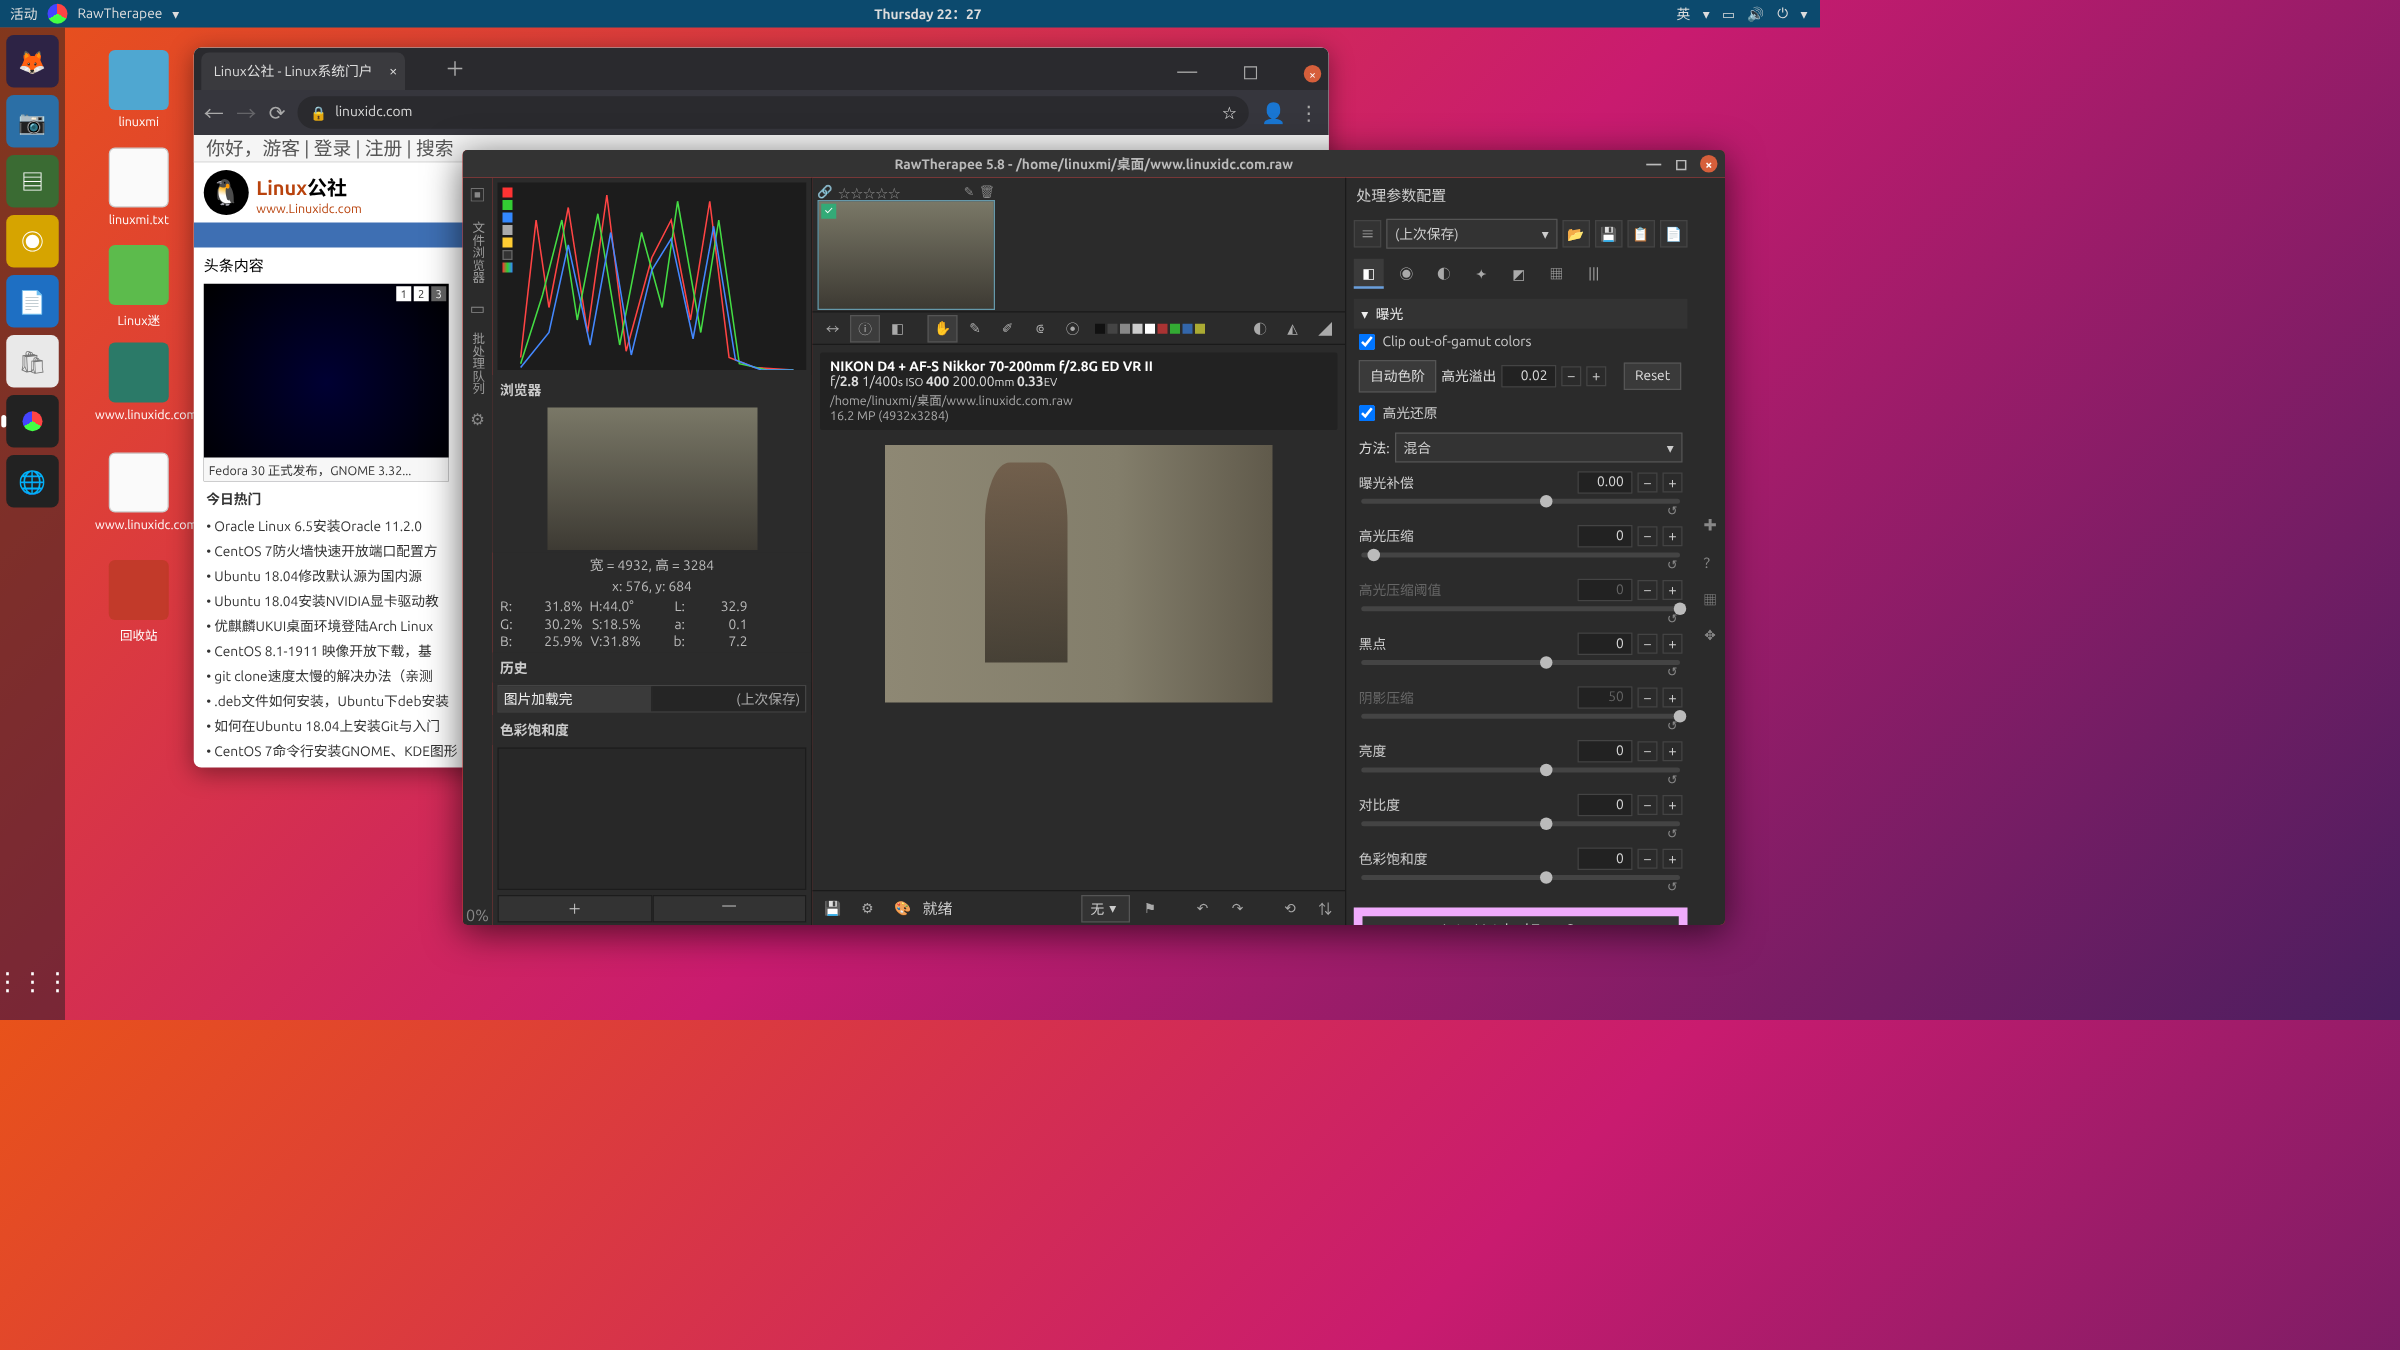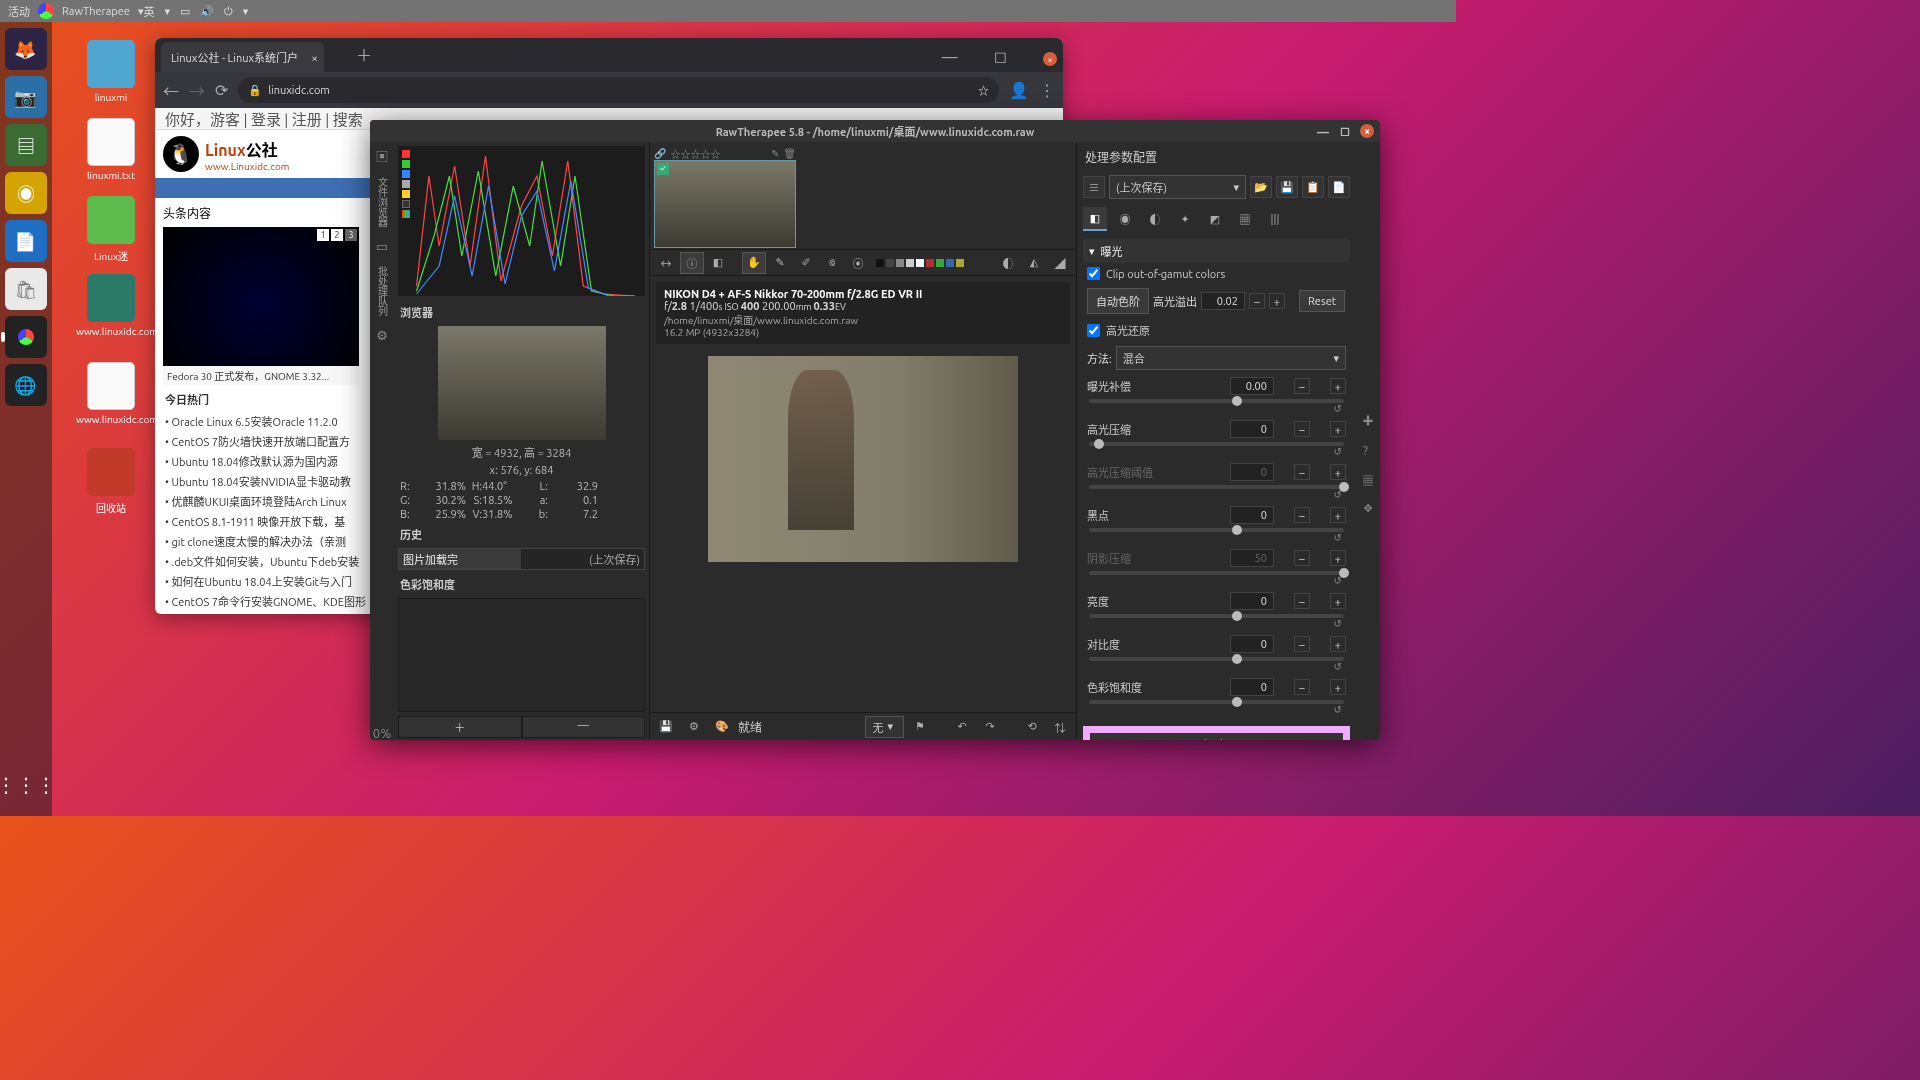--- a/index.html
+++ b/index.html
@@ -1,19 +1,19 @@
 <!DOCTYPE html>
 <html><head>
 <meta charset="utf-8">
 <style>
 * { margin: 0; padding: 0; box-sizing: border-box; font-family: "Ubuntu", "Noto Sans CJK SC", sans-serif; }
 body { width: 1456px; height: 816px; background: linear-gradient(135deg, #e8521a 0%, #c91b6f 50%, #4a1e5f 100%); overflow: hidden; position: relative; }
 
 
-.topbar { position: absolute; top: 0; left: 0; right: 0; height: 22px; background: #737373; color: #ddd; display: flex; align-items: center; font-size: 11px; z-index: 10; }
+.topbar { position: absolute; top: 0; left: 0; right: 0; height: 22px; background: #0c4a6e; color: #ddd; display: flex; align-items: center; font-size: 11px; z-index: 10; justify-content: space-between; }
 .topbar .left { flex: 0 0 auto; display: flex; align-items: center; padding-left: 8px; gap: 8px; }
 .topbar .center { flex: 1; text-align: center; font-weight: 600; }
 .topbar .right { flex: 0 0 auto; display: flex; align-items: center; padding-right: 10px; gap: 10px; }
 .logo-circle { display:inline-block; width:16px; height:16px; background: conic-gradient(#f44 0 120deg,#4f4 120deg 240deg,#44f 240deg 360deg); border-radius:50%; }
 
 
 .launcher { position: absolute; left: 0; top: 22px; bottom: 0; width: 52px; background: rgba(30,30,30,0.5); display:flex; flex-direction:column; align-items:center; padding-top:6px; gap:6px; z-index:5; }
 .launcher .licon { width:42px; height:42px; border-radius:6px; display:flex; align-items:center; justify-content:center; font-size:18px; color:#fff; position: relative; }
 .launcher .licon.active::before { content:''; position:absolute; left:-4px; top:16px; width:4px; height:10px; background:#fff; border-radius:2px; }
 .licon.ff { background:#2d2345; } .licon.sc { background:#2b6fa6; } .licon.doc{ background:#3a6b33;} .licon.mu{ background:#d6a400;} .licon.wt{ background:#1e6fc3;} .licon.sw{ background:#e9e9e9; color:#777;} .licon.hue{ background:#222; }
@@ -114,40 +114,41 @@
 .tooltabs { display:flex; padding:4px 6px; gap:6px; }
 .ttab { width:24px; height:24px; display:flex; align-items:center; justify-content:center; color:#aaa; }
 .ttab.active { background:#3b3b3b; border-bottom:2px solid #6a9fdc; color:#fff; }
 .accordion { padding:4px 6px; }
 .acc-hdr { background:#333; padding:4px 6px; color:#eee; display:flex; align-items:center; gap:6px; font-size:11px; }
 .chkrow { display:flex; align-items:center; gap:6px; padding:4px; color:#ccc; }
 .btnrow { display:flex; gap:4px; padding:4px; align-items:center; }
 .rtbtn { background:#3a3a3a; border:1px solid #555; padding:4px 8px; color:#ddd; font-size:11px; }
 .valbox { background:#222; border:1px solid #444; padding:2px 6px; color:#ddd; width:44px; text-align:right; font-size:11px; }
 .param { padding:3px 4px; }
-.param .prow { display:flex; align-items:center; gap:20px; }
+.param .prow { display:flex; align-items:center; gap:4px; }
 .param label { flex:1; color:#ccc; font-size:11px; }
 .param.dis label, .param.dis .valbox { color:#666; }
 .pm { width:16px; height:16px; display:flex; align-items:center; justify-content:center; color:#ccc; border:1px solid #444; font-size:12px; }
 .slider { height:4px; background:#444; margin:4px 2px 0; border-radius:2px; position:relative; }
 .slider .knob { position:absolute; top:-3px; width:10px; height:10px; background:#bbb; border-radius:50%; }
 .reset-ic { font-size:10px; color:#888; text-align:right; padding-right:4px; }
 .autocurve { margin:4px 6px; background:#333; border:7px solid #f0abfc; text-align:center; padding:5px 0; color:#ddd; }
 svg.hist-svg { position:absolute; left:0; top:0; width:100%; height:100%; }
 </style>
 </head>
 <body>
 
 <div class="topbar">
   <div class="left">
     <span>活动</span>
     <span class="logo-circle"></span>
     <span>RawTherapee</span>
     <span>▾</span>
   </div>
+  <div class="center">Thursday 22：27</div>
   <div class="right">
     <span>英</span>
     <span>▾</span>
     <span>▭</span>
     <span>🔊</span>
     <span>⏻</span>
     <span>▾</span>
   </div>
 </div>
 

